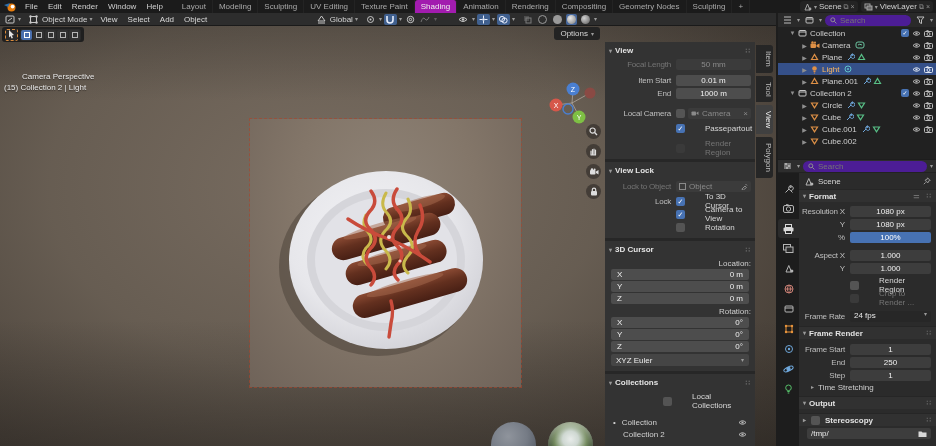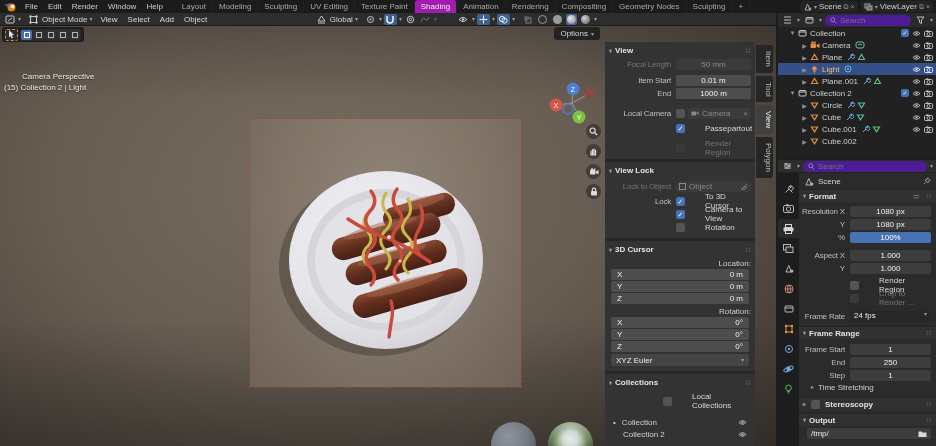--- a/index.html
+++ b/index.html
@@ -1096,52 +1096,52 @@
       <div class="prow" style="margin-top:6px">
         <span class="plabel">Frame Rate</span>
         <span class="pdrop">
           <span>24 fps</span>
           <span class="caret">▾</span>
         </span>
       </div>
 
       <div class="psec-h" style="margin-top:4px">
         <span class="caret">▾</span>
-          <span>Frame Range</span>
+          <span>Frame Render</span>
         <span class="grip">∷</span>
       </div>
       <div class="prow" style="margin-top:4px">
           <span class="plabel">Frame Start</span>
           <span class="pfield">1</span>
         </div>
       <div class="prow">
           <span class="plabel">End</span>
           <span class="pfield">250</span>
         </div>
       <div class="prow">
           <span class="plabel">Step</span>
           <span class="pfield">1</span>
         </div>
       <div class="subhead" style="margin-top:0">
         <span class="caret">▸</span>
         <span>Time Stretching</span>
+      </div>
+
+      <div class="psec-h" style="margin-top:3px">
+        <span class="caret">▾</span>
+          <span>Output</span>
+        <span class="grip">∷</span>
       </div>
 
       <div class="psec-h" style="margin-top:4px">
         <span class="caret">▸</span>
         <span class="cb" style="margin:0 2px"></span>
         <span>Stereoscopy</span>
         <span class="grip">∷</span>
       </div>
-
-      <div class="psec-h" style="margin-top:3px">
-        <span class="caret">▾</span>
-          <span>Output</span>
-        <span class="grip">∷</span>
-      </div>
       <div class="outpath">
         <span>/tmp/</span>
         <span class="fold">
           <svg width="9" height="8" viewBox="0 0 9 8">
               <path d="M0.5 1.5 h3 l1 1 h4 v4.5 h-8 Z" fill="#d8d8d8"></path>
             </svg>
         </span>
       </div>
     </div>
   </div>

